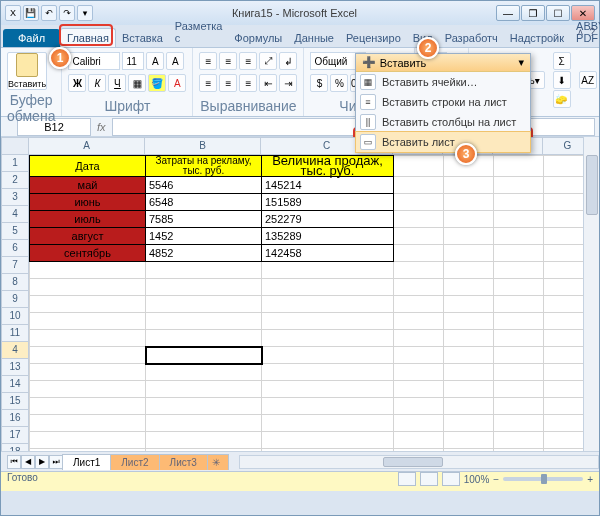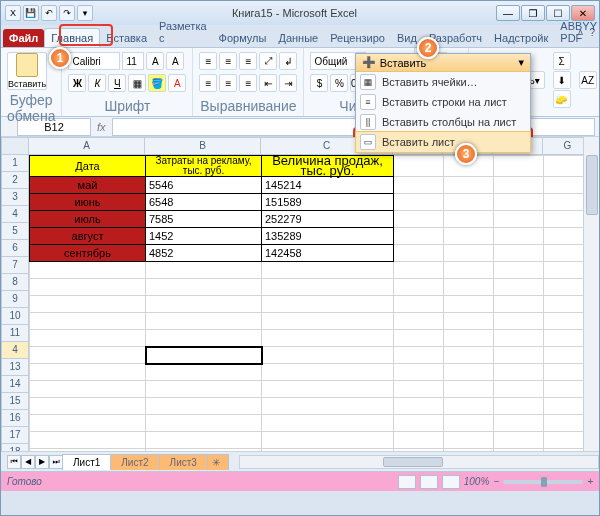--- a/index.html
+++ b/index.html
@@ -8,21 +8,21 @@
   .titlebar { height: 24px; background: linear-gradient(#e8f0fa,#cfe0f2); display: flex; align-items: center; padding: 0 4px; }
   .qat { display: flex; gap: 2px; align-items: center; }
   .qat-btn { width: 16px; height: 16px; border: 1px solid #a9c1db; border-radius: 2px; background: #eef5fd; display:flex; align-items:center; justify-content:center; font-size:9px; }
   .title { flex: 1; text-align: center; font-size: 11px; color: #3b3b3b; }
   .wctrl { display: flex; gap: 1px; }
   .wbtn { width: 24px; height: 16px; border: 1px solid #8aa9c7; background: linear-gradient(#f5faff,#d8e7f5); display:flex; align-items:center; justify-content:center; font-size:10px; border-radius:2px; }
   .wbtn.close { background: linear-gradient(#f7c6c2,#e78f87); }
 
   .ribbon-tabs { height: 22px; display: flex; align-items: end; padding: 0 2px; gap:0; position:relative; }
   .tab { padding: 3px 6px; font-size: 11px; color:#3b5a82; cursor:default; }
-  .tab.file { background:#b91c1c; color:#fff; border-radius:3px 3px 0 0; padding:3px 6px;font-weight:bold; }
+  .tab.file { background:#0369a1; color:#fff; border-radius:3px 3px 0 0; padding:3px 15px; }
   .tab.active { background:#f5f8fc; border:1px solid #b5c8dd; border-bottom:none; border-radius:3px 3px 0 0; color:#2b4b72; }
   .chevhelp { position:absolute; right:4px; top:2px; display:flex; gap:6px; font-size:10px; color:#457; }
   .highlight-box { position:absolute; border:2px solid #e23b2e; border-radius:4px; pointer-events:none; }
 
   .ribbon { height: 70px; background:#f5f8fc; border-top:1px solid #b5c8dd; border-bottom:1px solid #b5c8dd; display:flex; position:relative; }
   .rgroup { border-right:1px solid #d6e1ee; padding:4px 6px 2px 6px; display:flex; flex-direction:column; justify-content:space-between; }
   .rgroup-label { text-align:center; font-size:14px; color:#6c85a1; margin-top:2px; }
   .paste-big { width:40px; height:44px; border:1px solid #c7d7ea; border-radius:2px; background:#fff; display:flex; flex-direction:column; align-items:center; justify-content:center; font-size:9px; gap:2px; }
   .clip-icon { width:22px; height:24px; background:#fde9a9; border:1px solid #bfa75a; border-radius:2px; }
   .row { display:flex; gap:2px; align-items:center; }
@@ -63,21 +63,21 @@
   .vscroll { position:absolute; right:0; top:0; width:16px; height:100%; background:#eef2f7; border-left:1px solid #c5d2e1; }
   .vthumb { position:absolute; top:18px; left:2px; width:12px; height:60px; background:#cfd9e6; border:1px solid #aeb9c8; border-radius:2px; }
 
   .sheet-tabs { height:20px; background:#e6ecf4; border-top:1px solid #c5d2e1; display:flex; align-items:center; padding-left:6px; gap:0; }
   .nav-btn { width:14px; height:14px; border:1px solid #b6c5d6; background:#f5f9fd; display:flex; align-items:center; justify-content:center; font-size:8px; }
   .sheet-tab { padding:2px 10px; border:1px solid #b6c5d6; border-bottom:none; background:#fff; font-size:10px; margin-left:-1px; }
   .sheet-tab.inactive { background:#fdba74; color:#667; }
   .hscroll { flex:1; height:14px; margin-left:10px; background:#eef2f7; border:1px solid #c5d2e1; position:relative; }
   .hthumb { position:absolute; left:40%; top:1px; width:60px; height:10px; background:#cfd9e6; border:1px solid #aeb9c8; border-radius:2px; }
 
-  .status { height:20px; background:#f9a8d4; border-top:1px solid #b9c8da; display:flex; align-items:center; padding:0 6px; font-size:10px; color:#4c6483;font-style:italic; }
+  .status { height:20px; background:#fef9c3; border-top:1px solid #b9c8da; display:flex; align-items:flex-start; padding:0 6px; font-size:10px; color:#4c6483; }
   .status .right { margin-left:auto; display:flex; align-items:center; gap:4px; }
   .viewbtn { width:18px; height:14px; border:1px solid #b0c0d2; background:#f3f7fb; }
   .zoom-slider { width:80px; height:4px; background:#c7d3e1; position:relative; border-radius:2px; }
   .zoom-thumb { position:absolute; left:38px; top:-3px; width:6px; height:10px; background:#8aa0b8; border-radius:1px; }
 </style>
 </head>
 <body>
 
 <div class="window">
 

